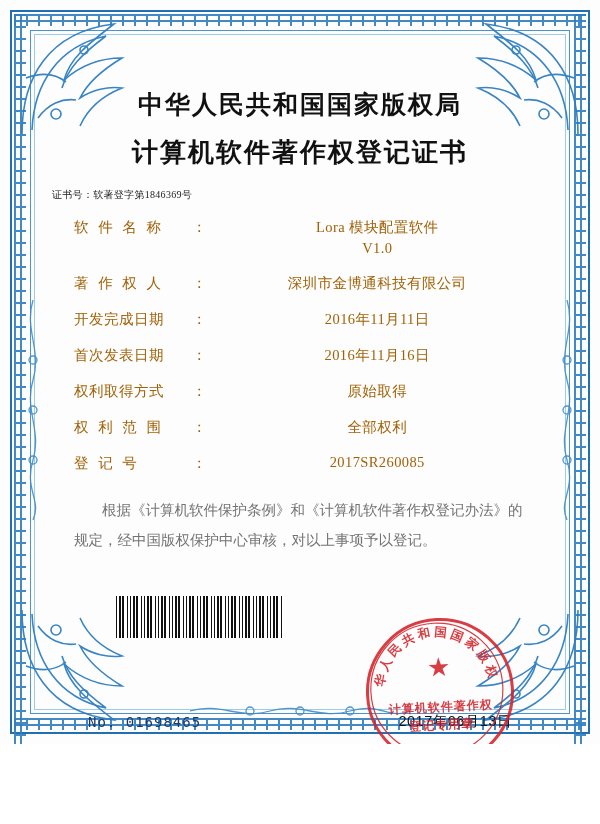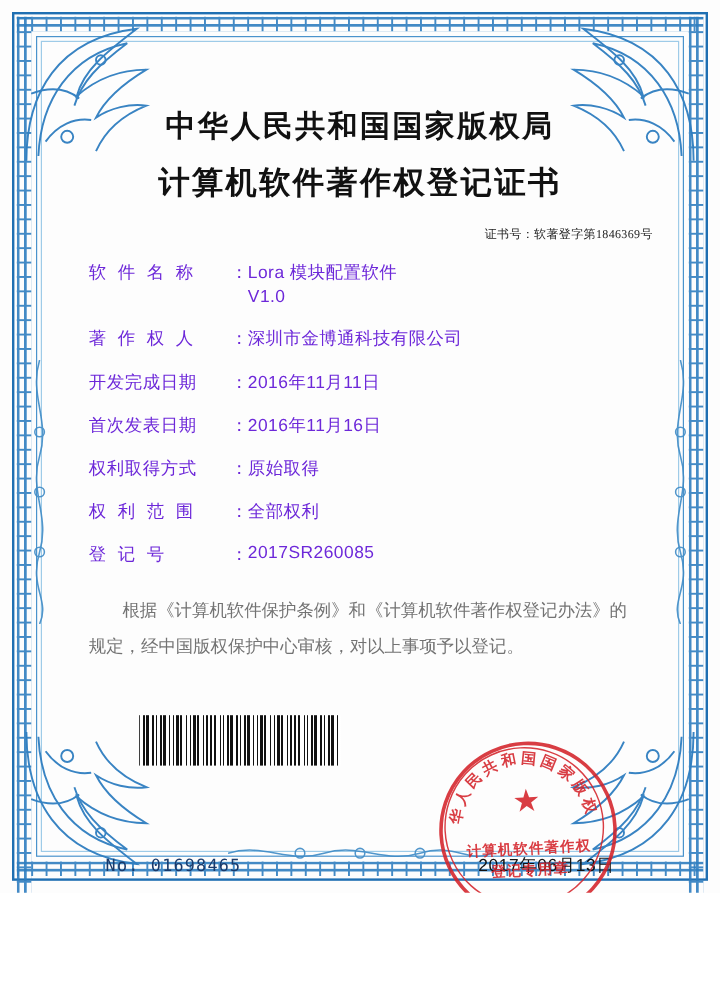--- a/index.html
+++ b/index.html
@@ -96,53 +96,54 @@
   .title2{
     text-align:center;
     font-size:26px;
     letter-spacing:2px;
     color:#111;
     font-weight:bold;
     margin-top:14px;
     font-family:Liberation Serif, serif;
   }
   .certno{
-    text-align:right;
+    text-align:left;
     font-size:10px;
     color:#222;
     margin-top:18px;
     padding-right:4px;
     letter-spacing:.3px;
   }
   .fields{
     margin-top:16px;
     padding-left:22px;
   }
   .row{
     display:flex;
     align-items:flex-start;
     margin-bottom:17px;
     font-size:14.5px;
-    color:#6d28d9;
+    color:#a16207;
   }
   .label{
     width:118px;
     flex:0 0 118px;
     letter-spacing:3px;
     white-space:nowrap;
   }
   .label.tight{letter-spacing:.5px;}
   .colon{
     flex:0 0 12px;
     text-align:left;
   }
   .value{
     flex:1;
     letter-spacing:.4px;
-    font-family:Liberation Sans, sans-serif;
+    font-family:Liberation Serif, serif;
+    text-align:center;
   }
   .value .line2{display:block;margin-top:3px;}
   .para{
     margin-top:22px;
     padding:0 6px 0 22px;
     font-size:14.5px;
     line-height:30px;
     color:#737373;
     text-align:justify;
   }

